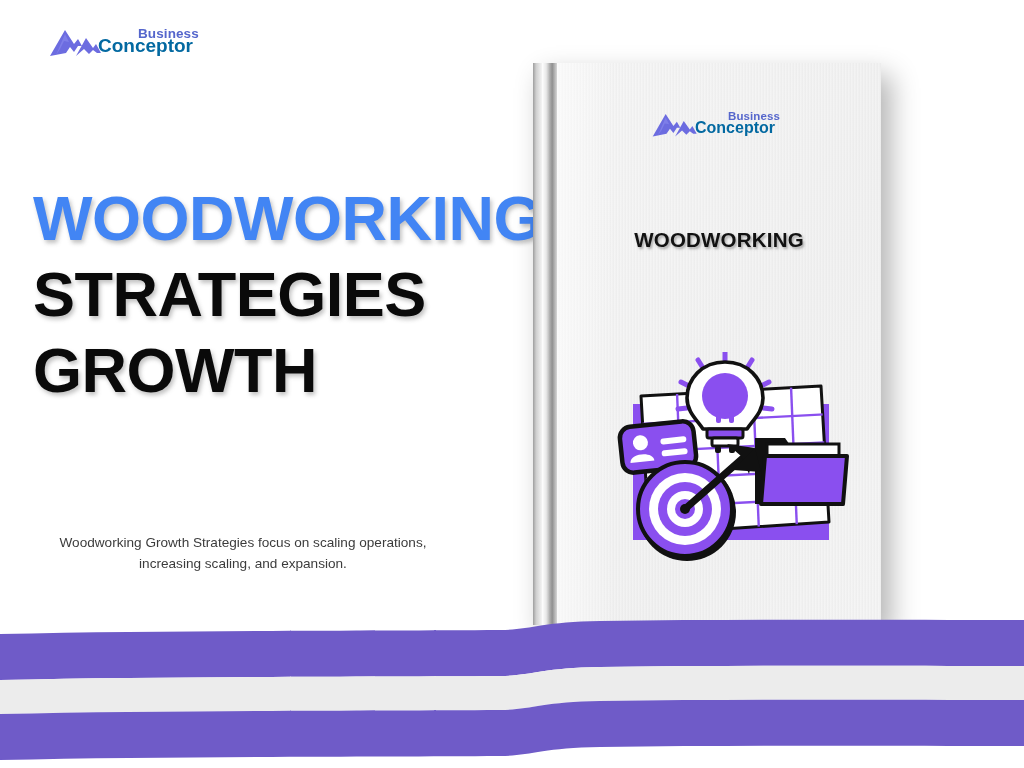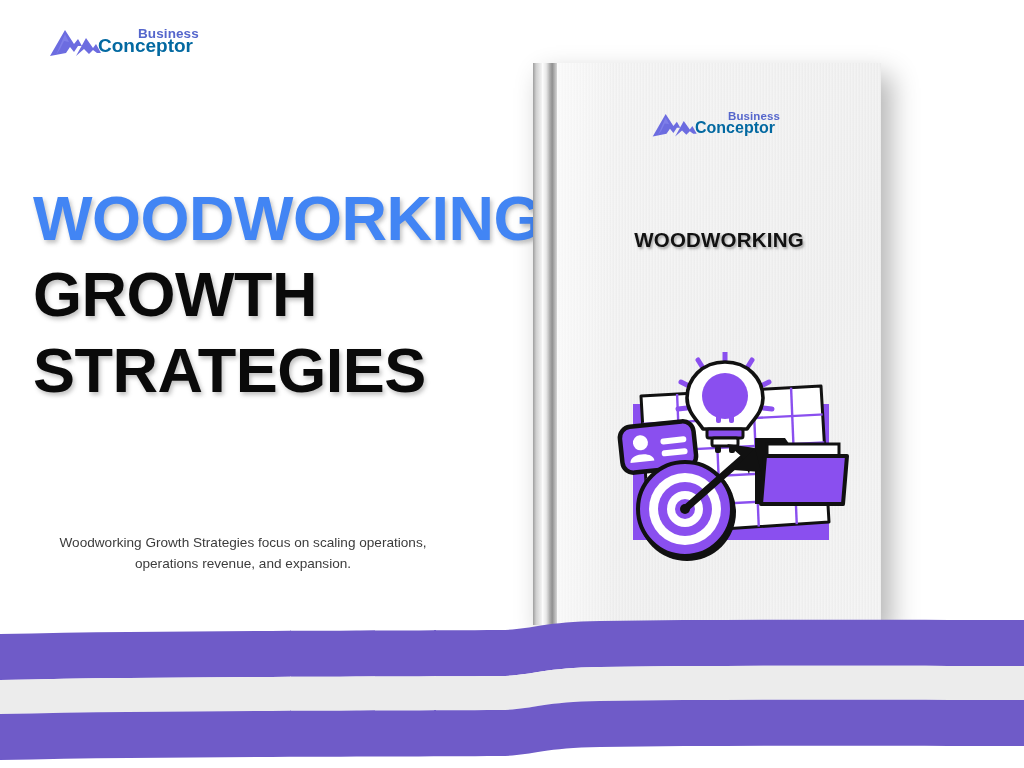--- a/index.html
+++ b/index.html
@@ -200,25 +200,25 @@
       </svg>
     </span>
     <span class="brand-words">
       <span class="brand-word-top">Business</span>
       <span class="brand-word-bottom">Conceptor</span>
     </span>
   </div>
 
   <div class="headline">
     <div class="headline-line accent">WOODWORKING</div>
+    <div class="headline-line dark">STRATEGIES</div>
     <div class="headline-line dark">GROWTH</div>
-    <div class="headline-line dark">STRATEGIES</div>
   </div>
 
-  <div class="subtitle">Woodworking Growth Strategies focus on scaling operations, operations revenue, and expansion.</div>
+  <div class="subtitle">Woodworking Growth Strategies focus on scaling operations, increasing scaling, and expansion.</div>
 
   <div class="book">
     <div class="book-spine-outer"></div>
     <div class="book-spine-gap"></div>
     <div class="book-spine-edge"></div>
     <div class="book-face"></div>
 
     <div class="brand-logo" id="cover-logo">
       <span class="brand-mark">
         <svg viewBox="0 0 58 38" xmlns="http://www.w3.org/2000/svg">

